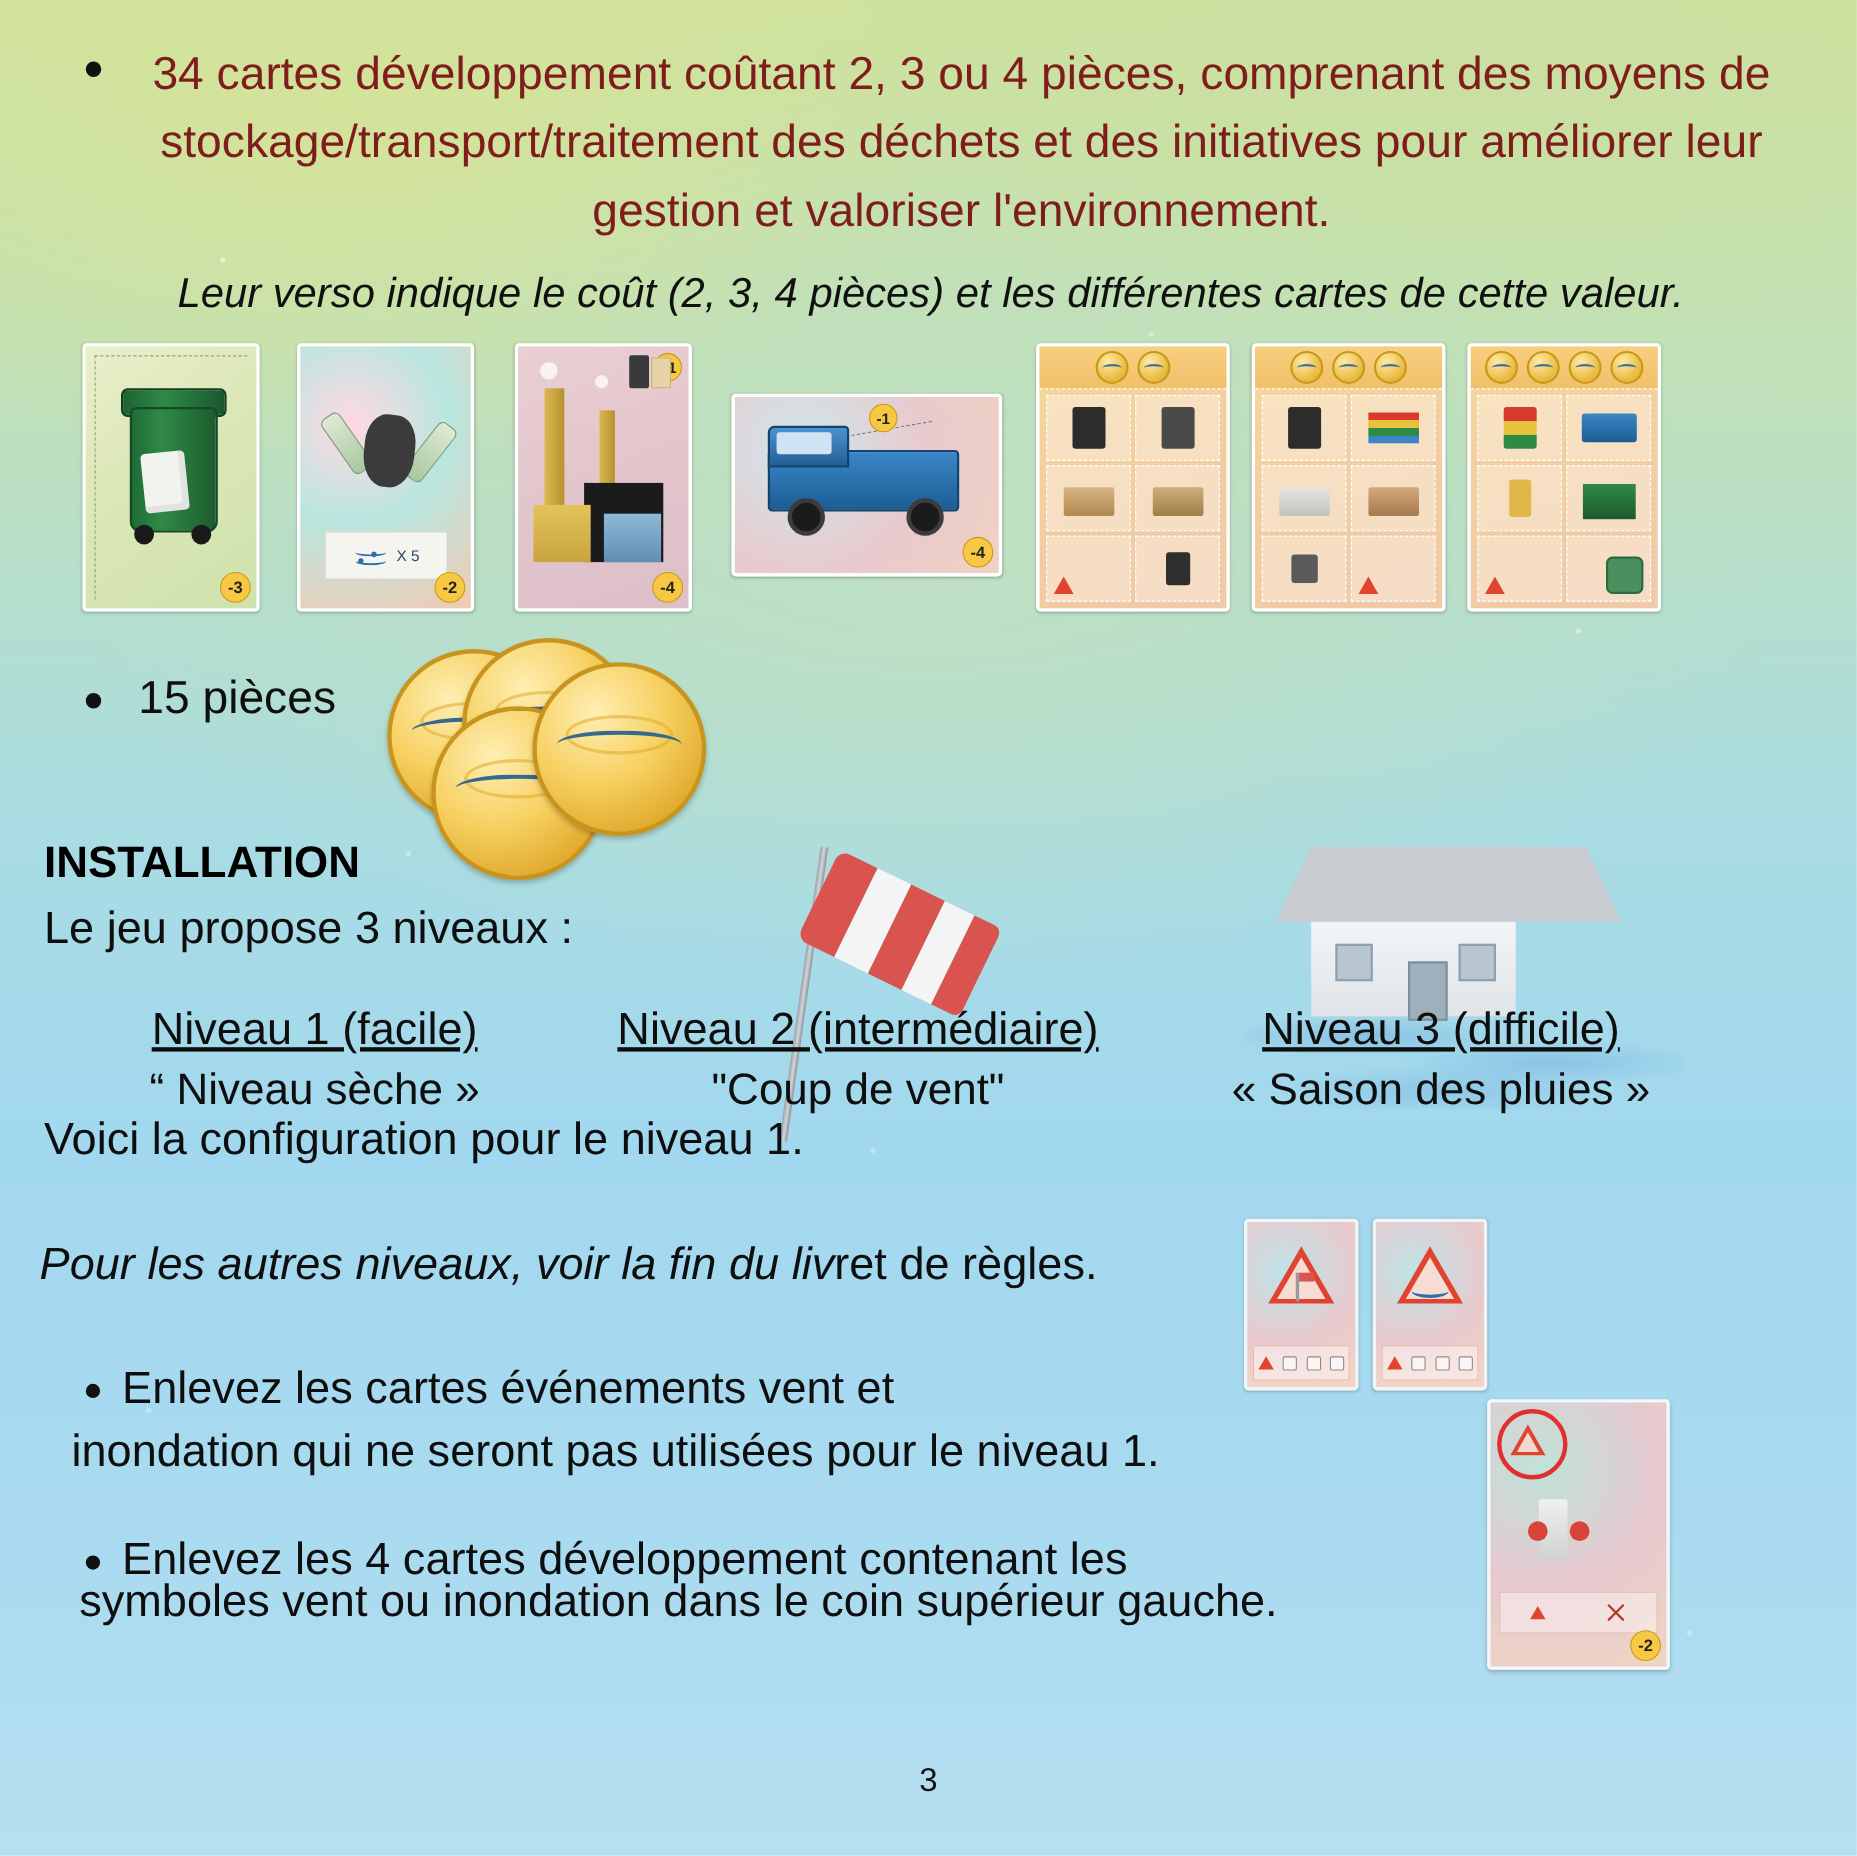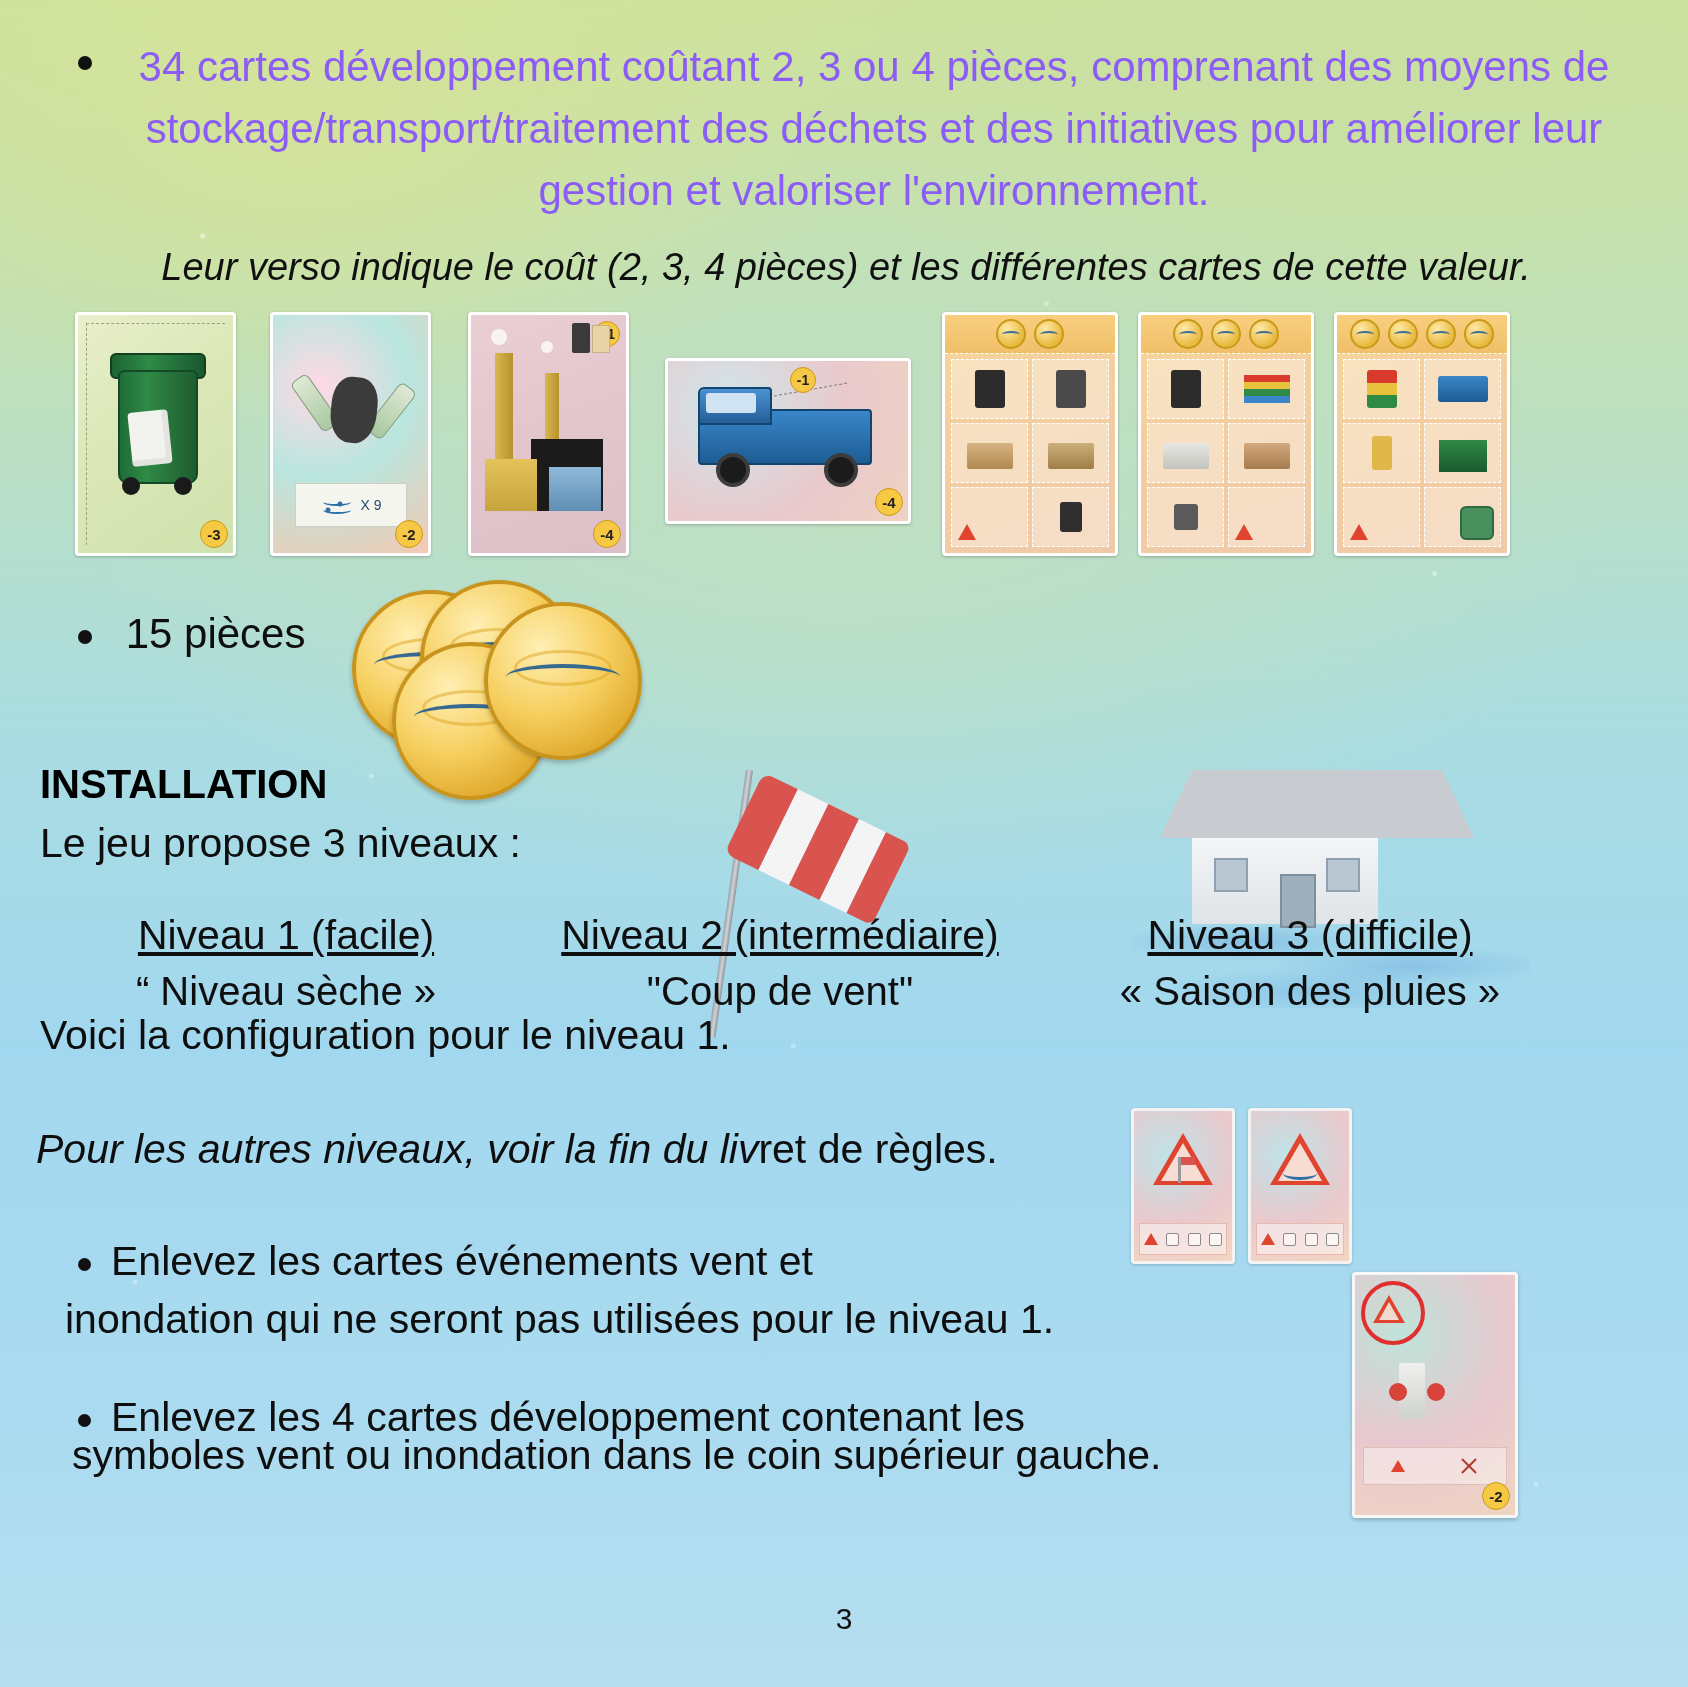--- a/index.html
+++ b/index.html
@@ -40,21 +40,21 @@
   }
 
   
   .bullet-top {
     position: absolute;
     left: 70px;
     top: 36px;
     width: 1560px;
     font-size: 42px;
     line-height: 1.48;
-    color: #8b5cf6;
+    color: #7f1d1d;
   }
   .bullet-top .dot {
     position: absolute;
     left: 8px;
     top: 20px;
     width: 14px;
     height: 14px;
     border-radius: 50%;
     background: #111;
   }
@@ -474,21 +474,21 @@
       <div class="bin-wheel" style="left:96px"></div>
       <div class="cost-badge">-3</div>
     </div>
 
     <div class="card c2">
       <div class="bottle" style="left:32px; top:58px; transform:rotate(-35deg)"></div>
       <div class="bottle" style="left:108px; top:66px; transform:rotate(38deg)"></div>
       <div class="bag"></div>
       <div class="label">
         <span class="wave-ico"></span>
-        <span>X 9</span>
+        <span>X 5</span>
       </div>
       <div class="cost-badge">-2</div>
     </div>
 
     <div class="card c3">
       <div class="smoke" style="left:20px; top:14px"></div>
       <div class="smoke" style="left:70px; top:26px; width:12px;height:12px"></div>
       <div class="fact-chim"></div>
       <div class="fact-chim" style="left:74px; top:58px; height:88px; width:14px"></div>
       <div class="fact-block" style="left:60px; top:124px; width:72px; height:72px"></div>

